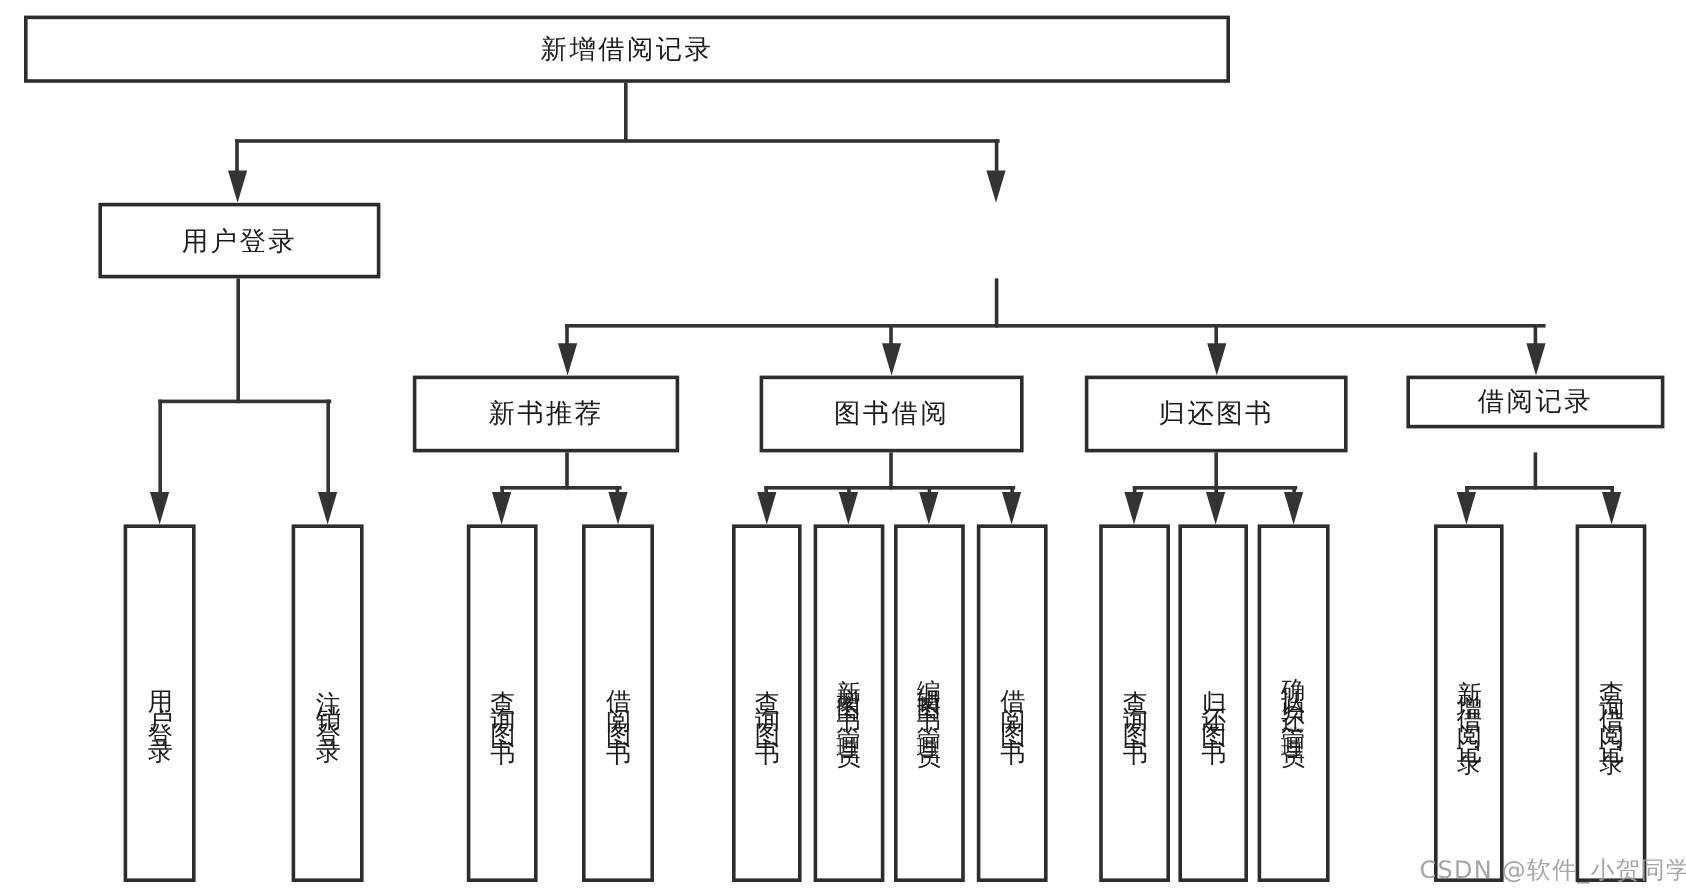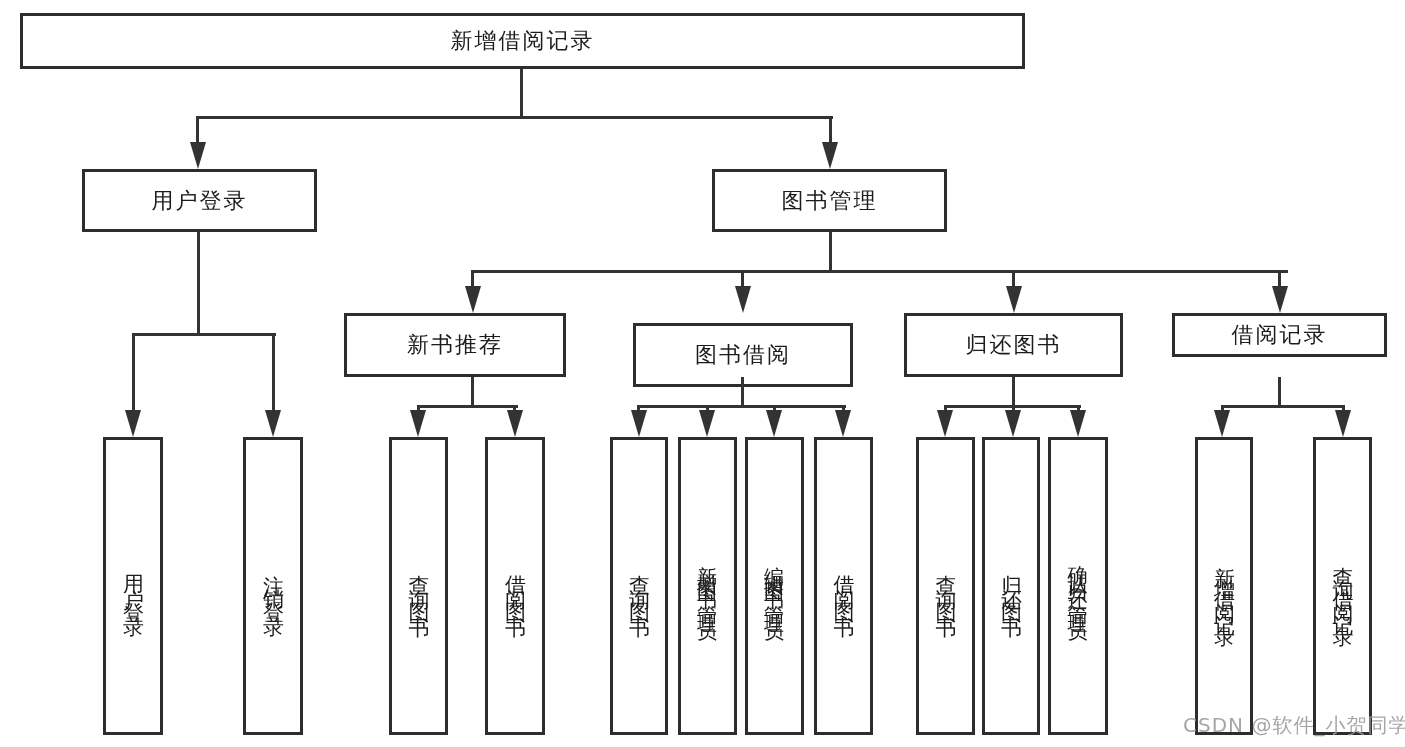--- a/index.html
+++ b/index.html
@@ -41,23 +41,20 @@
   <div class="line" style="left:520px;top:69px;width:3px;height:49px;"></div>
   <div class="line" style="left:196px;top:116px;width:637px;height:3px;"></div>
   <div class="line" style="left:196px;top:116px;width:3px;height:30px;"></div>
   <div class="arrow" style="left:190px;top:142px;"></div>
   <div class="line" style="left:829px;top:116px;width:3px;height:30px;"></div>
   <div class="arrow" style="left:822px;top:142px;"></div>
 
   <div class="box" style="left:82px;top:169px;width:235px;height:63px;">
     <span class="hlabel">用户登录</span>
   </div>
-  <div class="box" style="left:712px;top:169px;width:235px;height:63px;">
-    <span class="hlabel">图书管理</span>
-  </div>
 
   <div class="line" style="left:197px;top:232px;width:3px;height:104px;"></div>
   <div class="line" style="left:132px;top:333px;width:144px;height:3px;"></div>
   <div class="line" style="left:132px;top:333px;width:3px;height:78px;"></div>
   <div class="arrow" style="left:125px;top:410px;"></div>
   <div class="line" style="left:272px;top:333px;width:3px;height:78px;"></div>
   <div class="arrow" style="left:265px;top:410px;"></div>
 
   <div class="line" style="left:829px;top:232px;width:3px;height:41px;"></div>
   <div class="line" style="left:471px;top:270px;width:817px;height:3px;"></div>
@@ -66,21 +63,21 @@
   <div class="line" style="left:741px;top:270px;width:3px;height:22px;"></div>
   <div class="arrow" style="left:735px;top:286px;"></div>
   <div class="line" style="left:1012px;top:270px;width:3px;height:22px;"></div>
   <div class="arrow" style="left:1006px;top:286px;"></div>
   <div class="line" style="left:1278px;top:270px;width:3px;height:22px;"></div>
   <div class="arrow" style="left:1272px;top:286px;"></div>
 
   <div class="box" style="left:344px;top:313px;width:222px;height:64px;">
     <span class="hlabel">新书推荐</span>
   </div>
-  <div class="box" style="left:633px;top:313px;width:220px;height:64px;margin-top:10px;">
+  <div class="box" style="left:633px;top:313px;width:220px;height:64px;">
     <span class="hlabel">图书借阅</span>
   </div>
   <div class="box" style="left:904px;top:313px;width:219px;height:64px;">
     <span class="hlabel">归还图书</span>
   </div>
   <div class="box" style="left:1172px;top:313px;width:215px;height:44px;">
     <span class="hlabel">借阅记录</span>
   </div>
 
   <div class="line" style="left:471px;top:377px;width:3px;height:31px;"></div>

